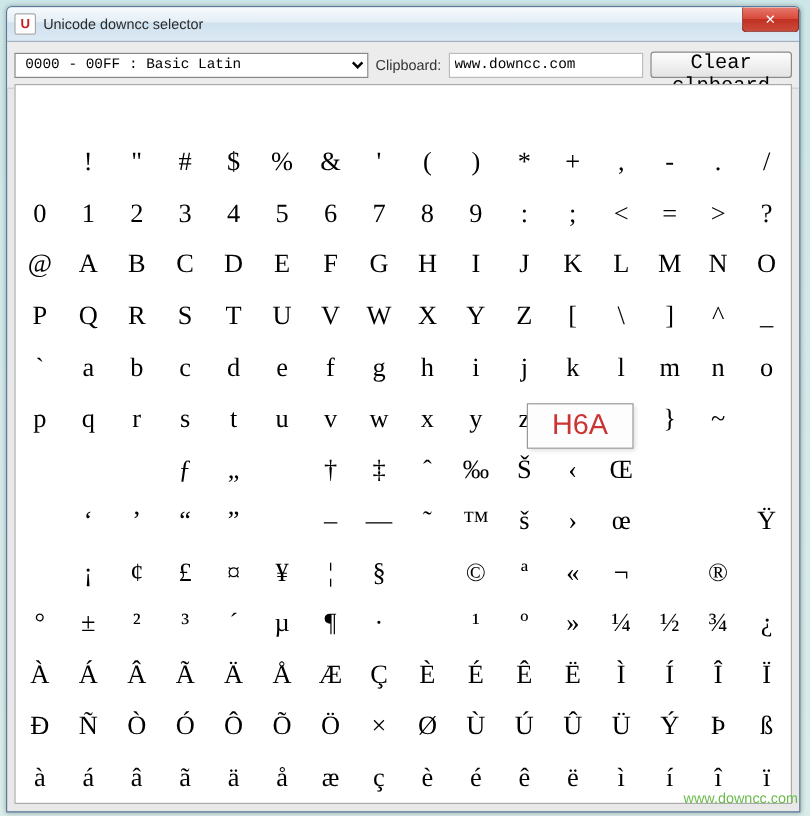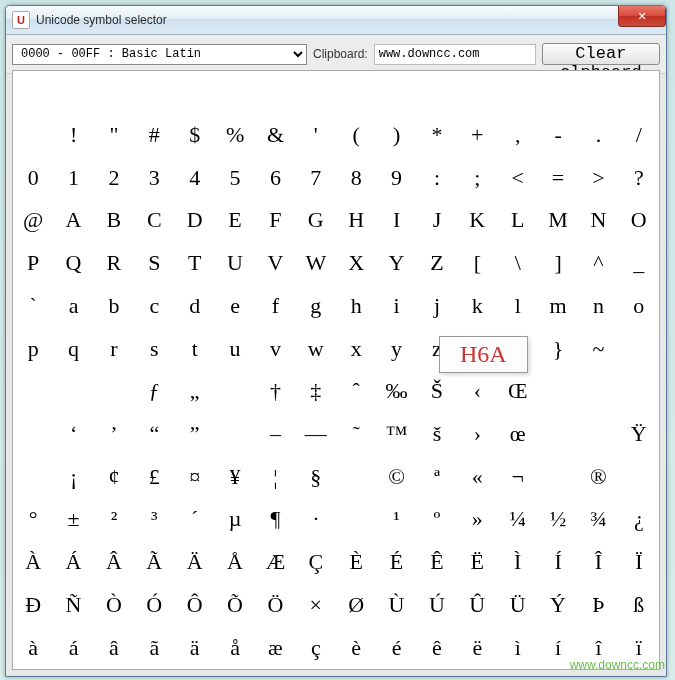--- a/index.html
+++ b/index.html
@@ -136,21 +136,21 @@
     color: #000;
     cursor: pointer;
     padding: 0;
     height: 40px;
   }
   .tooltip {
     position: absolute;
     border: 1px solid #9a9a9a;
     background: #fdfdfd;
     color: #cc3333;
-    font-family: Liberation Serif, serif;
+    font-family: Liberation Sans, sans-serif;
     font-size: 24px;
     padding: 4px 20px;
     pointer-events: none;
     box-shadow: 2px 2px 4px rgba(0,0,0,0.15);
   }
   .watermark {
     position: absolute;
     bottom: 8px;
     right: 10px;
     text-align: right;
@@ -167,21 +167,21 @@
     font-size: 12px;
     color: #6abb4c;
   }
 </style>
 </head>
 <body>
 
 <div class="window">
   <div class="titlebar">
     <span class="app-icon">U</span>
-    <span class="title">Unicode symbol selector</span>
+    <span class="title">Unicode downcc selector</span>
     <div class="close-btn">
       <span>✕</span>
     </div>
   </div>
 
   <div class="toolbar">
     <select class="range-select">
       <option>0000 - 00FF :  Basic Latin</option>
     </select>
     <span class="clip-label">Clipboard:</span>

